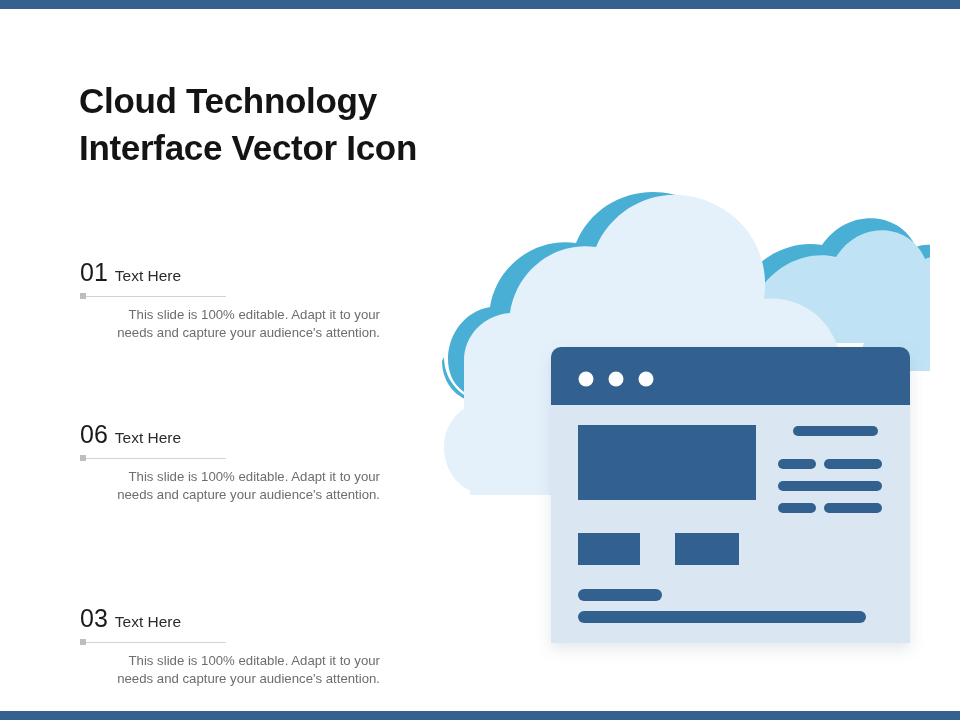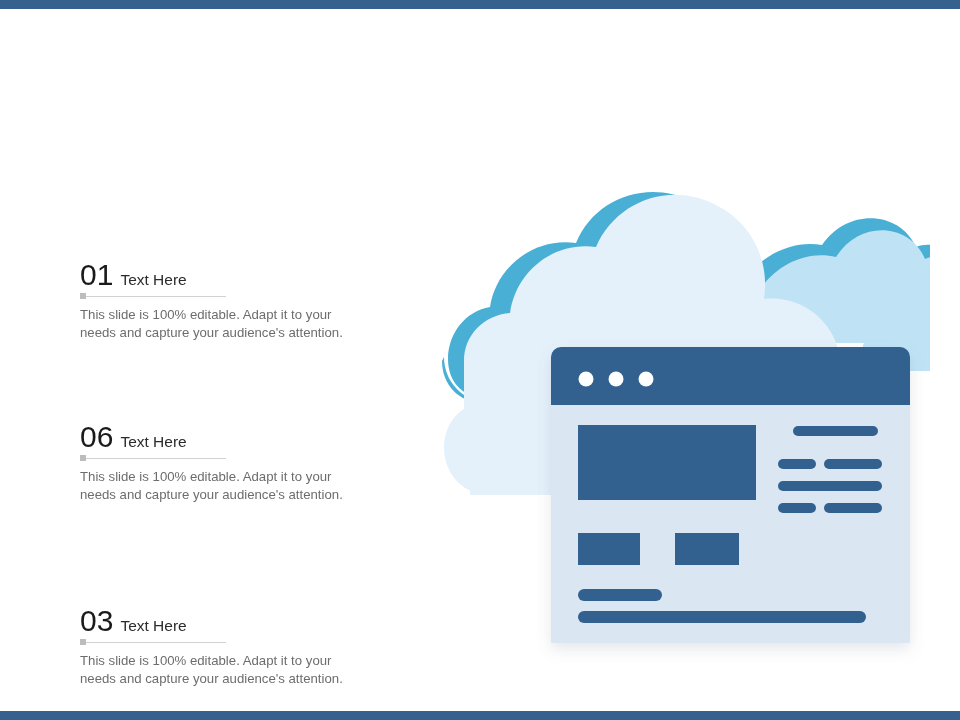--- a/index.html
+++ b/index.html
@@ -54,21 +54,21 @@
   .block.b2 { top: 420px; }
   .block.b3 { top: 604px; }
 
   .block-head {
     display: flex;
     align-items: baseline;
     white-space: nowrap;
     height: 26px;
   }
   .block-num {
-    font-size: 30px;
+    font-size: 25px;
     font-weight: normal;
     color: #1a1a1a;
     letter-spacing: 0px;
   }
   .block-label {
     font-size: 15.5px;
     color: #2b2b2b;
     margin-left: 7px;
     text-align: right;
   }
@@ -96,40 +96,43 @@
     background: #bdbdbd;
   }
 
   .block-body {
     margin-top: 6px;
     font-size: 13.2px;
     line-height: 1.38;
     color: #6d6d6d;
     width: 300px;
     white-space: pre-line;
+    text-align: right;
   }
 
   
   #art {
     position: absolute;
     left: 430px;
     top: 185px;
     width: 500px;
     height: 480px;
   }
   #art svg { display: block; }
 </style>
 </head>
 <body>
 
 <div id="slide">
 
   <div class="band top"></div>
   <div class="band bottom"></div>
 
+  <div id="title">Cloud Technology
+Interface Vector Icon</div>
 
   <div class="block b1">
     <div class="block-head">
       <span class="block-num">01</span>
       <span class="block-label">Text Here</span>
     </div>
     <div class="rule-wrap">
       <span class="rule-line"></span>
       <span class="rule-dot"></span>
     </div>

